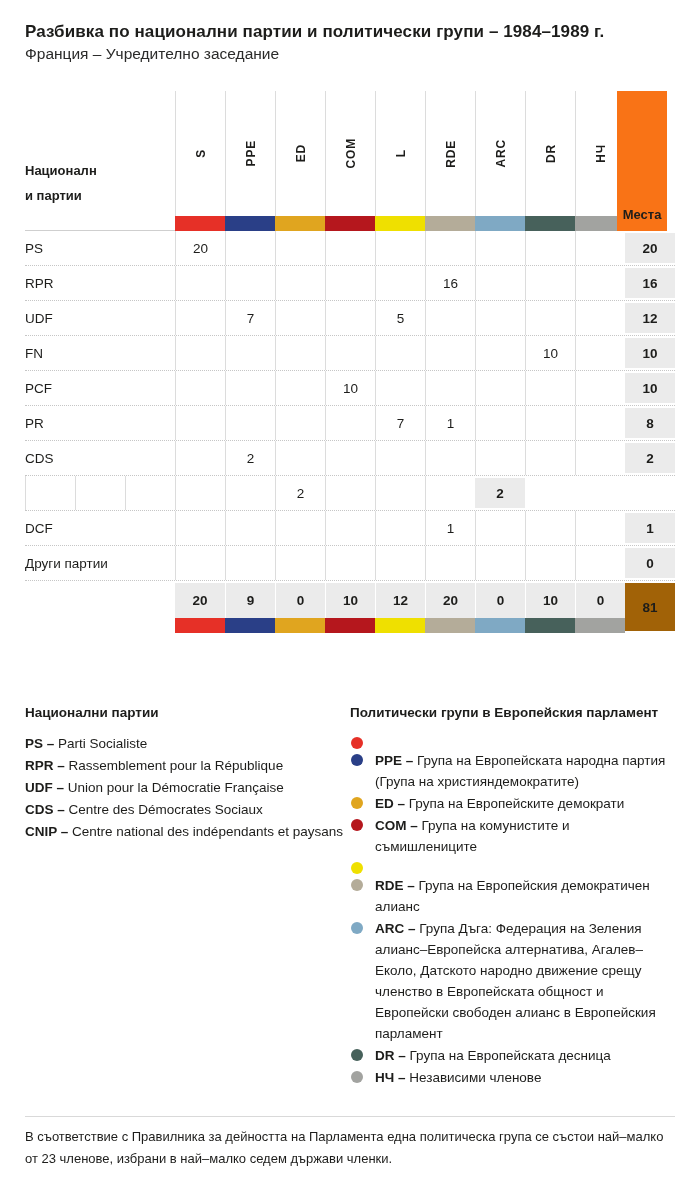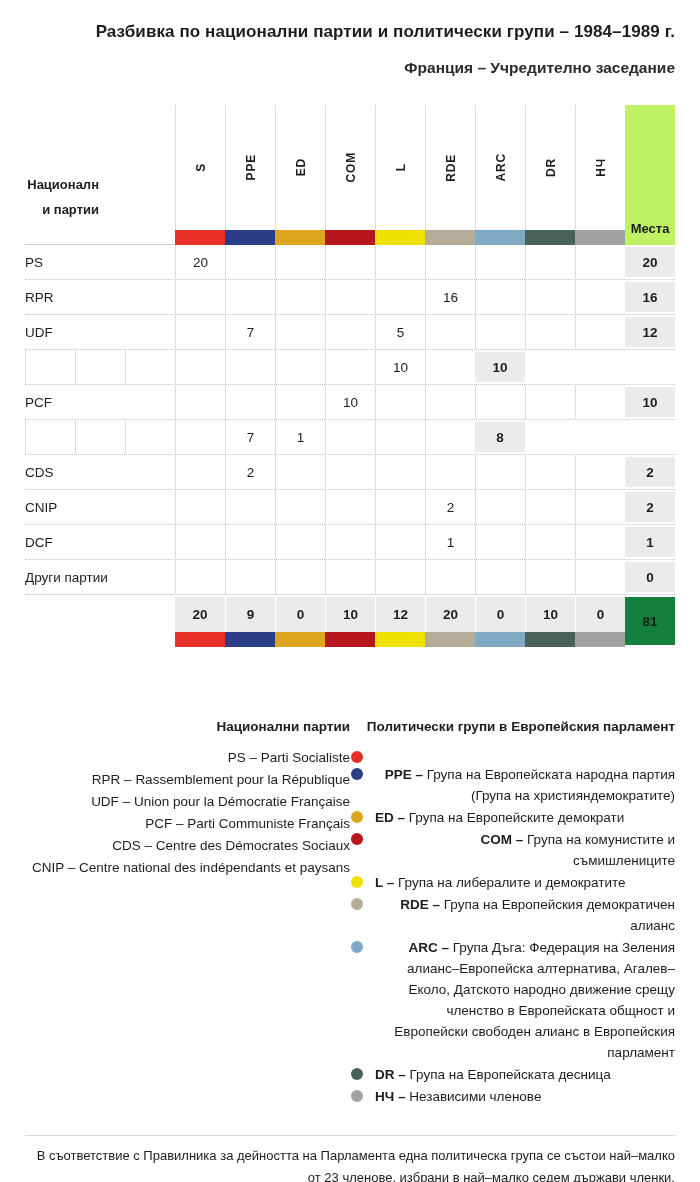--- a/index.html
+++ b/index.html
@@ -1,70 +1,70 @@
 <!DOCTYPE html>
 <html><head>
 <meta charset="utf-8">
 <style>
   * { margin:0; padding:0; box-sizing:border-box; }
   html,body { width:700px; height:1182px; background:#ffffff; overflow:hidden; }
   body { font-family:"Liberation Sans","DejaVu Sans",sans-serif; color:#1d1d1b; }
-  .page { width:700px; height:1182px; padding:20px 25px 0 25px; position:relative;text-align:right; }
+  .page { width:700px; height:1182px; padding:20px 25px 0 25px; position:relative; }
 
   
   .title { font-size:17px; font-weight:700; line-height:23px; letter-spacing:.1px; }
-  .subtitle { font-size:15.5px; font-weight:700; margin-top:16px; color:#2b2b2a; }
+  .subtitle { font-size:15.5px; font-weight:400; margin-top:2px; color:#2b2b2a; }
 
   
   .tbl { width:650px; margin-top:28px; }
   .t-label-col { width:150px; flex:0 0 150px; }
   .t-cells { display:flex; }
   .t-cell { width:50px; flex:0 0 50px; border-left:1px solid #dcdcdc;
             display:flex; align-items:center; justify-content:center;
             font-size:13.5px; }
   .t-head { position:relative; height:140px; }
   .t-head-row { display:flex; height:125px; }
   .head-label { display:flex; align-items:flex-end; }
   .head-label span { display:block; width:74px; font-size:13px; font-weight:700;
                      line-height:25px; word-break:break-all; padding-bottom:8px; }
   .v-cell { width:50px; flex:0 0 50px; border-left:1px solid #dcdcdc;
             display:flex; align-items:center; justify-content:center; }
   .v-cell span { writing-mode:vertical-rl; transform:rotate(180deg);
                  font-size:12px; font-weight:700; letter-spacing:.8px; }
   .t-band-row { display:flex; height:15px; }
   .band-spacer { border-bottom:1px solid #cfcfcf; }
   .band-cell { width:50px; flex:0 0 50px; }
-  .t-seats-head { position:absolute; top:0; right:0; width:50px; height:140px;
-                  background:#bef264; display:flex; align-items:flex-end;
+  .t-seats-head { position:absolute; top:0; right:8px; width:50px; height:140px;
+                  background:#f97316; display:flex; align-items:flex-end;
                   justify-content:center; font-size:13px; font-weight:700;
                   padding-bottom:9px; }
   .t-row { display:flex; height:35px; border-bottom:1px dotted #c6c6c6; }
   .t-row:last-child { border-bottom:1px dotted #c6c6c6; }
   .t-row .t-label-col { display:flex; align-items:center; font-size:13.5px; font-weight:400; }
   .t-seat { width:50px; flex:0 0 50px; background:#ebebeb; background-clip:padding-box;
             border-top:2px solid #fff; border-bottom:2px solid #fff;
             display:flex; align-items:center; justify-content:center;
             font-size:13.5px; font-weight:700; }
   .t-totals { position:relative; height:50px; }
   .t-tot-row { display:flex; height:37px; padding-top:2px; }
   .tot-cell { width:50px; flex:0 0 50px; background:#ebebeb; border-left:1px solid #fff;
               display:flex; align-items:center; justify-content:center;
               font-size:13.5px; font-weight:700; }
   .tot-cell:first-child { border-left:none; }
   .t-seats-total { position:absolute; top:2px; right:0; width:50px; height:48px;
-                   background:#15803d; display:flex; align-items:center;
+                   background:#a16207; display:flex; align-items:center;
                    justify-content:center; font-size:13.5px; font-weight:700; }
 
   
   .legends { display:flex; margin-top:74px; }
   .legend-left { width:325px; flex:0 0 325px; }
   .legend-right { width:325px; flex:0 0 325px; }
   .legend-title { font-size:13.5px; font-weight:700; margin-bottom:13px; }
   .lp-item { font-size:13.5px; line-height:22px; }
-  .lp-item b { font-weight:400; }
+  .lp-item b { font-weight:700; }
   .lg-item { display:flex; font-size:13.5px; line-height:21px; margin-bottom:1px; }
   .lg-dot { width:12px; height:12px; border-radius:50%; flex:0 0 12px;
             margin:4px 12px 0 1px; }
   .lg-text b { font-weight:700; }
 
   
   .rule { border-top:1px solid #d9d9d9; margin-top:27px; }
   .note { font-size:13px; line-height:22px; margin-top:9px; color:#1d1d1b; }
 </style>
 </head>
@@ -168,20 +168,21 @@
             <div class="t-cell"></div>
             <div class="t-cell">5</div>
             <div class="t-cell"></div>
             <div class="t-cell"></div>
             <div class="t-cell"></div>
             <div class="t-cell"></div>
           </div>
           <div class="t-seat">12</div>
         </div>
         <div class="t-row">
+          <div class="t-label-col">FN</div>
           <div class="t-cells">
             <div class="t-cell"></div>
             <div class="t-cell"></div>
             <div class="t-cell"></div>
             <div class="t-cell"></div>
             <div class="t-cell"></div>
             <div class="t-cell"></div>
             <div class="t-cell"></div>
             <div class="t-cell">10</div>
             <div class="t-cell"></div>
@@ -197,20 +198,21 @@
             <div class="t-cell">10</div>
             <div class="t-cell"></div>
             <div class="t-cell"></div>
             <div class="t-cell"></div>
             <div class="t-cell"></div>
             <div class="t-cell"></div>
           </div>
           <div class="t-seat">10</div>
         </div>
         <div class="t-row">
+          <div class="t-label-col">PR</div>
           <div class="t-cells">
             <div class="t-cell"></div>
             <div class="t-cell"></div>
             <div class="t-cell"></div>
             <div class="t-cell"></div>
             <div class="t-cell">7</div>
             <div class="t-cell">1</div>
             <div class="t-cell"></div>
             <div class="t-cell"></div>
             <div class="t-cell"></div>
@@ -226,21 +228,20 @@
             <div class="t-cell"></div>
             <div class="t-cell"></div>
             <div class="t-cell"></div>
             <div class="t-cell"></div>
             <div class="t-cell"></div>
             <div class="t-cell"></div>
           </div>
           <div class="t-seat">2</div>
         </div>
         <div class="t-row">
-          <div class="t-label-col">CNIP</div>
           <div class="t-cells">
             <div class="t-cell"></div>
             <div class="t-cell"></div>
             <div class="t-cell"></div>
             <div class="t-cell"></div>
             <div class="t-cell"></div>
             <div class="t-cell">2</div>
             <div class="t-cell"></div>
             <div class="t-cell"></div>
             <div class="t-cell"></div>
@@ -312,21 +313,20 @@
     </div>
   </div>
 
   <div class="legends">
     <div class="legend-left">
       <div class="legend-title">Национални  партии</div>
       <div id="legendParties">
           <div class="lp-item"><b>PS – </b>Parti Socialiste</div>
           <div class="lp-item"><b>RPR – </b>Rassemblement pour la République</div>
           <div class="lp-item"><b>UDF – </b>Union pour la Démocratie Française</div>
-          <div class="lp-item"><b>PCF – </b>Parti Communiste Français</div>
           <div class="lp-item"><b>CDS – </b>Centre des Démocrates Sociaux</div>
           <div class="lp-item"><b>CNIP – </b>Centre national des indépendants et paysans</div>
         </div>
     </div>
     <div class="legend-right">
       <div class="legend-title">Политически групи в Европейския парламент</div>
       <div id="legendGroups">
           <div class="lg-item">
             <span class="lg-dot" style="background: rgb(230, 48, 39);"></span>
           </div>
@@ -337,21 +337,20 @@
           <div class="lg-item">
             <span class="lg-dot" style="background: rgb(224, 165, 31);"></span>
             <span class="lg-text"><b>ED – </b>Група на Европейските демократи</span>
           </div>
           <div class="lg-item">
             <span class="lg-dot" style="background: rgb(181, 23, 29);"></span>
             <span class="lg-text"><b>COM – </b>Група на комунистите и съмишлениците</span>
           </div>
           <div class="lg-item">
             <span class="lg-dot" style="background: rgb(239, 224, 0);"></span>
-            <span class="lg-text"><b>L – </b>Група на либералите и демократите</span>
           </div>
           <div class="lg-item">
             <span class="lg-dot" style="background: rgb(180, 172, 153);"></span>
             <span class="lg-text"><b>RDE – </b>Група на Европейския демократичен алианс</span>
           </div>
           <div class="lg-item">
             <span class="lg-dot" style="background: rgb(127, 169, 196);"></span>
             <span class="lg-text"><b>ARC – </b>Група Дъга: Федерация на Зеления алианс–Европейска алтернатива, Агалев–Еколо, Датското народно движение срещу членство в Европейската общност и Европейски свободен алианс в Европейския парламент</span>
           </div>
           <div class="lg-item">

